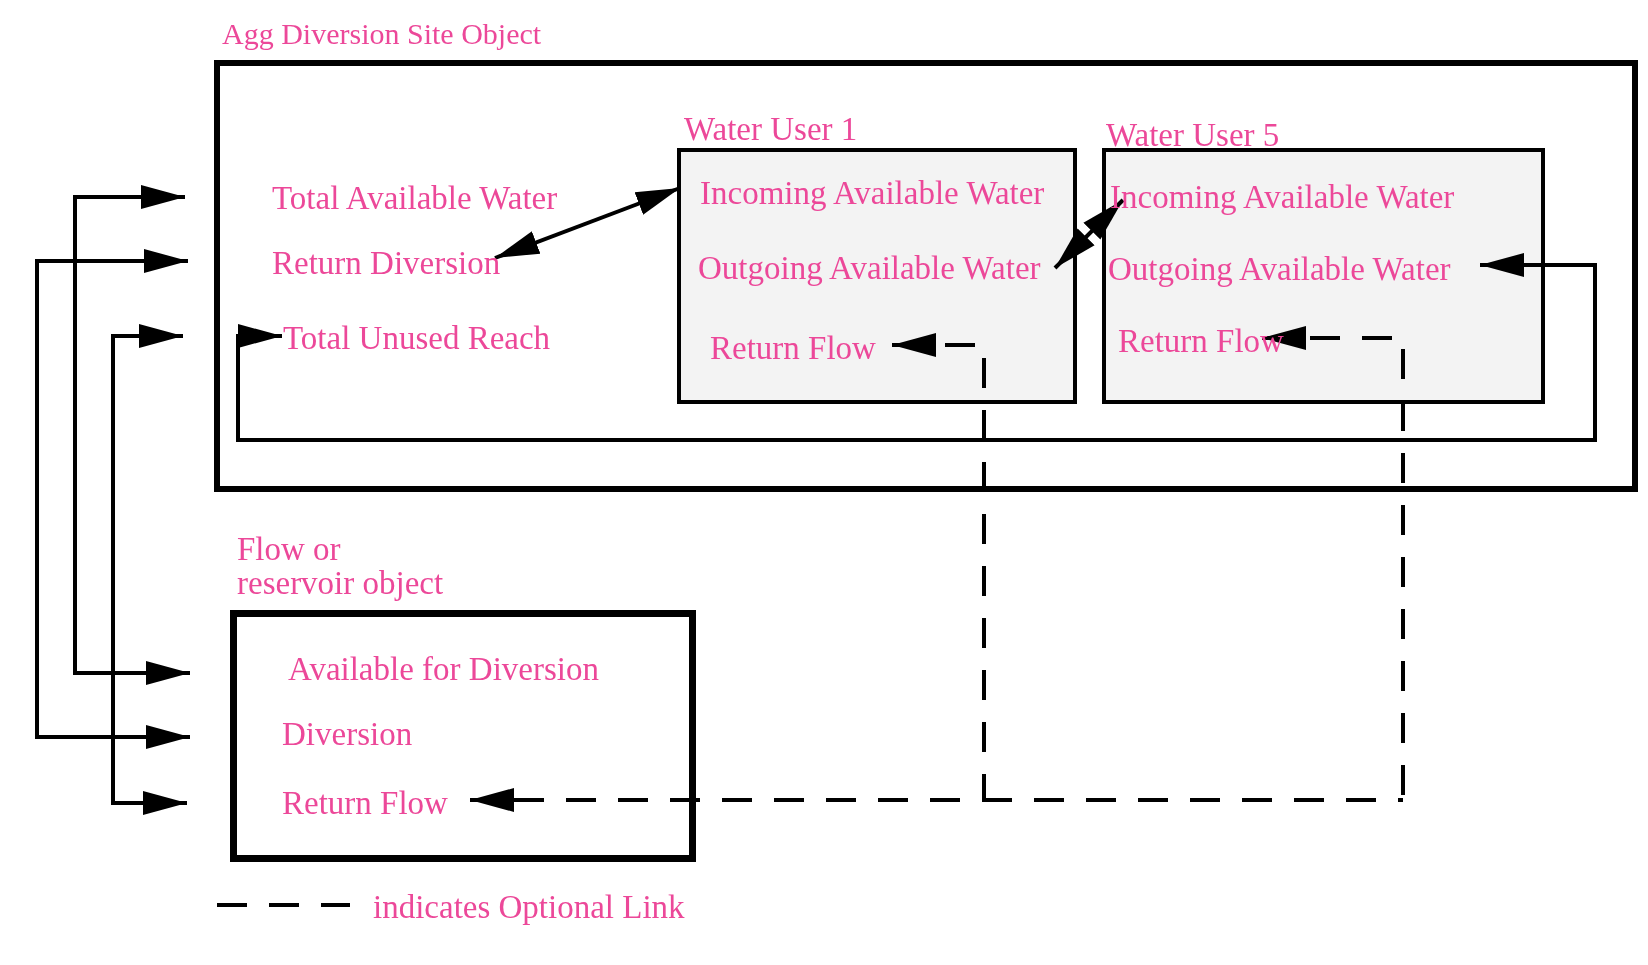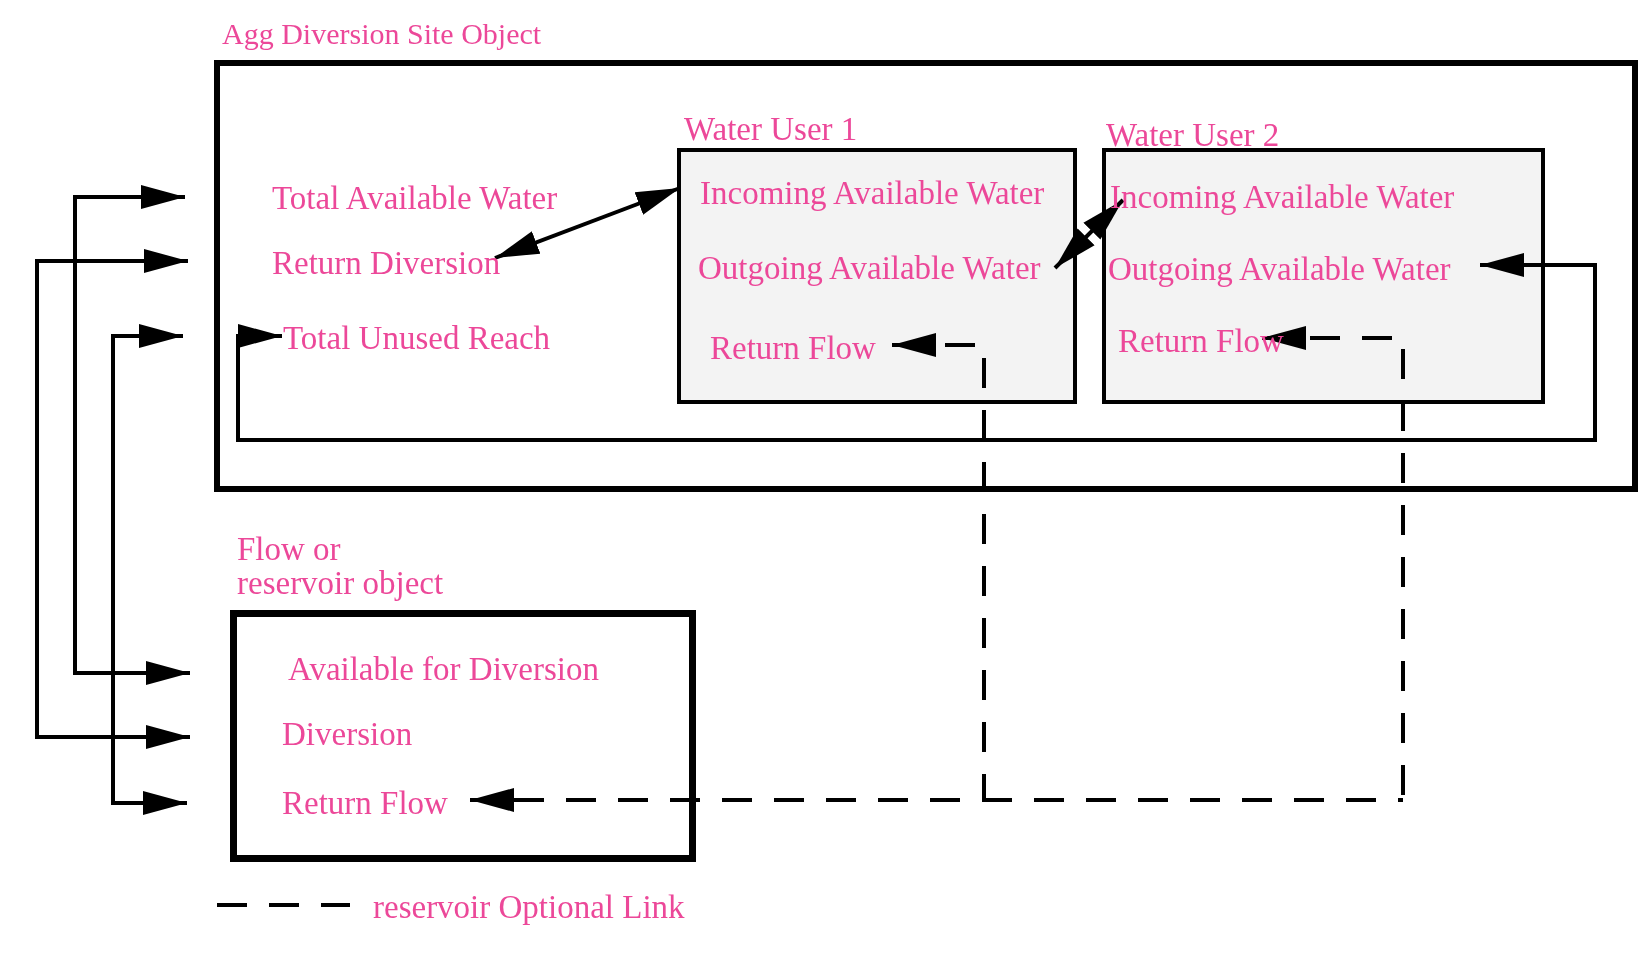--- a/index.html
+++ b/index.html
@@ -85,27 +85,27 @@
 
   <div class="label" style="left:272px;top:181px;">Total Available Water</div>
   <div class="label" style="left:272px;top:246px;">Return Diversion</div>
   <div class="label" style="left:283px;top:321px;">Total Unused Reach</div>
 
   <div class="label" style="left:684px;top:112px;">Water User 1</div>
   <div class="label" style="left:700px;top:176px;">Incoming Available Water</div>
   <div class="label" style="left:698px;top:251px;">Outgoing Available Water</div>
   <div class="label" style="left:710px;top:331px;">Return Flow</div>
 
-  <div class="label" style="left:1106px;top:118px;">Water User 2</div>
+  <div class="label" style="left:1106px;top:118px;">Water User 5</div>
   <div class="label" style="left:1110px;top:180px;">Incoming Available Water</div>
   <div class="label" style="left:1108px;top:252px;">Outgoing Available Water</div>
   <div class="label" style="left:1118px;top:324px;">Return Flow</div>
 
   <div class="label" style="left:237px;top:532px;">Flow or</div>
   <div class="label" style="left:237px;top:566px;">reservoir object</div>
 
   <div class="label" style="left:288px;top:652px;">Available for Diversion</div>
   <div class="label" style="left:282px;top:717px;">Diversion</div>
   <div class="label" style="left:282px;top:786px;">Return Flow</div>
 
-  <div class="label" style="left:373px;top:890px;">reservoir Optional Link</div>
+  <div class="label" style="left:373px;top:890px;">indicates Optional Link</div>
 
 </div>
 
 </body></html>

